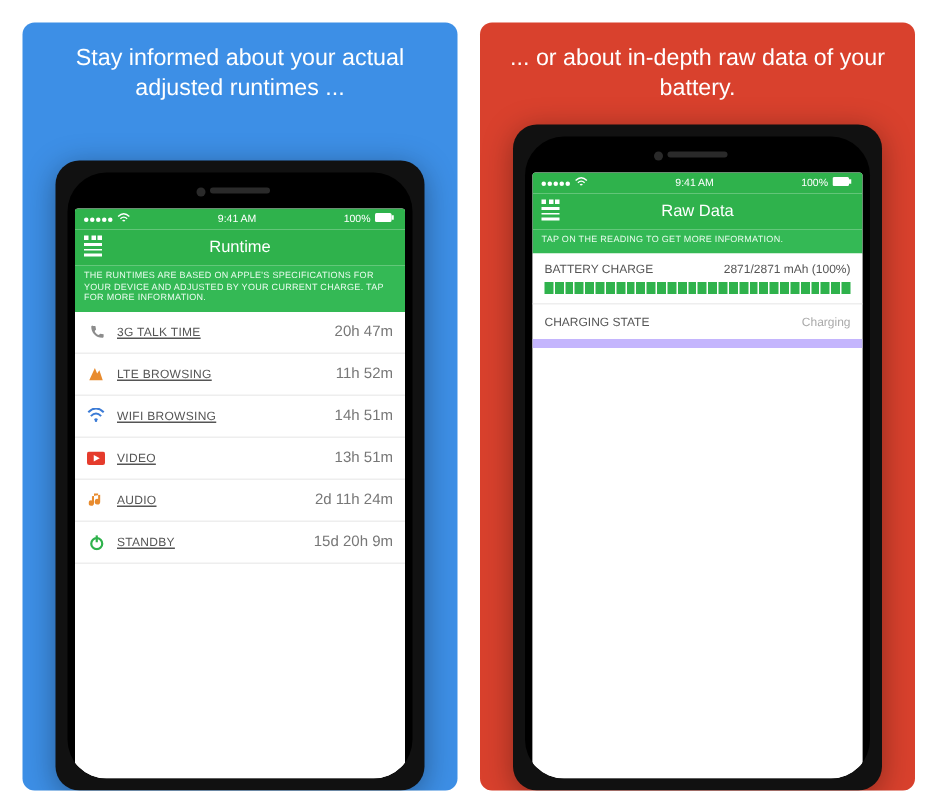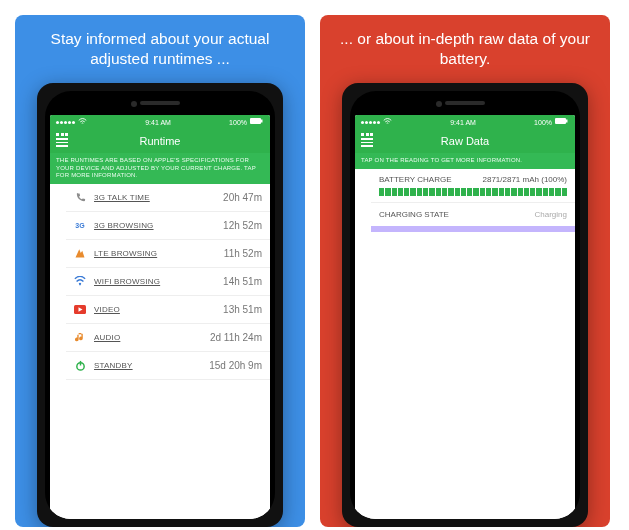--- a/index.html
+++ b/index.html
@@ -14,21 +14,21 @@
     width: 290px;
     height: 500px;
     border-radius: 8px;
     display: flex;
     flex-direction: column;
     align-items: center;
     padding-top: 12px;
     overflow: hidden;
     position: relative;
   }
-  .panel.blue { background: #3d8fe6; }
+  .panel.blue { background: #3d8fe6; gap: 24px; }
   .panel.red  { background: #d9412d; }
   .tagline {
     color: #fff;
     text-align: center;
     font-size: 15.5px;
     line-height: 1.3;
     padding: 0 18px;
     min-height: 44px;
     display: flex;
     align-items: center;
@@ -103,21 +103,21 @@
   .nav-left .row i { width: 3px; height: 3px; background: #fff; display: block; }
   .nav-left .line { width: 12px; height: 1.5px; background: #fff; }
   .hint {
     background: #34b955;
     color: #e9fcee;
     font-size: 6px;
     line-height: 1.25;
     padding: 4px 6px;
     letter-spacing: .2px;
   }
-  .list { flex: 1; background: #fff; padding-left: 16px; }
+  .list { flex: 1; background: #fff; }
   .row-item {
     display: flex;
     align-items: center;
     justify-content: space-between;
     height: 27px;
     padding: 0 8px;
     border-bottom: 1px solid #eee;
     color: #444;
   }
   .left { display: flex; align-items: center; gap: 8px; }
@@ -201,27 +201,20 @@
               <span class="ico">
                   <svg width="11" height="11" viewBox="0 0 24 24">
                     <path fill="#8c8c8c" d="M6 2c-1 0-2 1-2 2 0 9 7 16 16 16 1 0 2-1 2-2v-3l-5-1-2 2c-3-1-5-3-6-6l2-2-1-5H6z"></path>
                   </svg>
                 </span>
               <span class="label">3G TALK TIME</span>
             </div>
             <span class="value">20h 47m</span>
           </div>
 
-          <div class="row-item">
-            <div class="left">
-              <span class="ico" style="font-size:7px;font-weight:700;color:#3b7bd6;">3G</span>
-              <span class="label">3G BROWSING</span>
-            </div>
-            <span class="value">12h 52m</span>
-          </div>
 
           <div class="row-item">
             <div class="left">
               <span class="ico">
                   <svg width="12" height="10" viewBox="0 0 16 12">
                     <path fill="#e88b2e" d="M2 12L7 1l2 5 2-3 3 9H2z"></path>
                   </svg>
                 </span>
               <span class="label">LTE BROWSING</span>
             </div>

